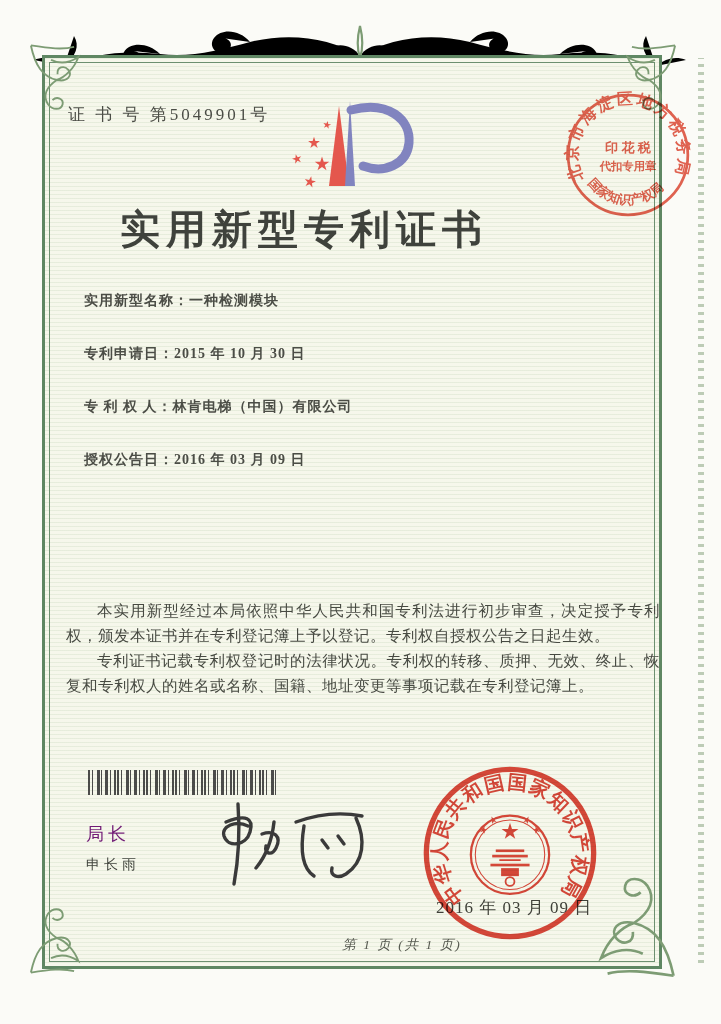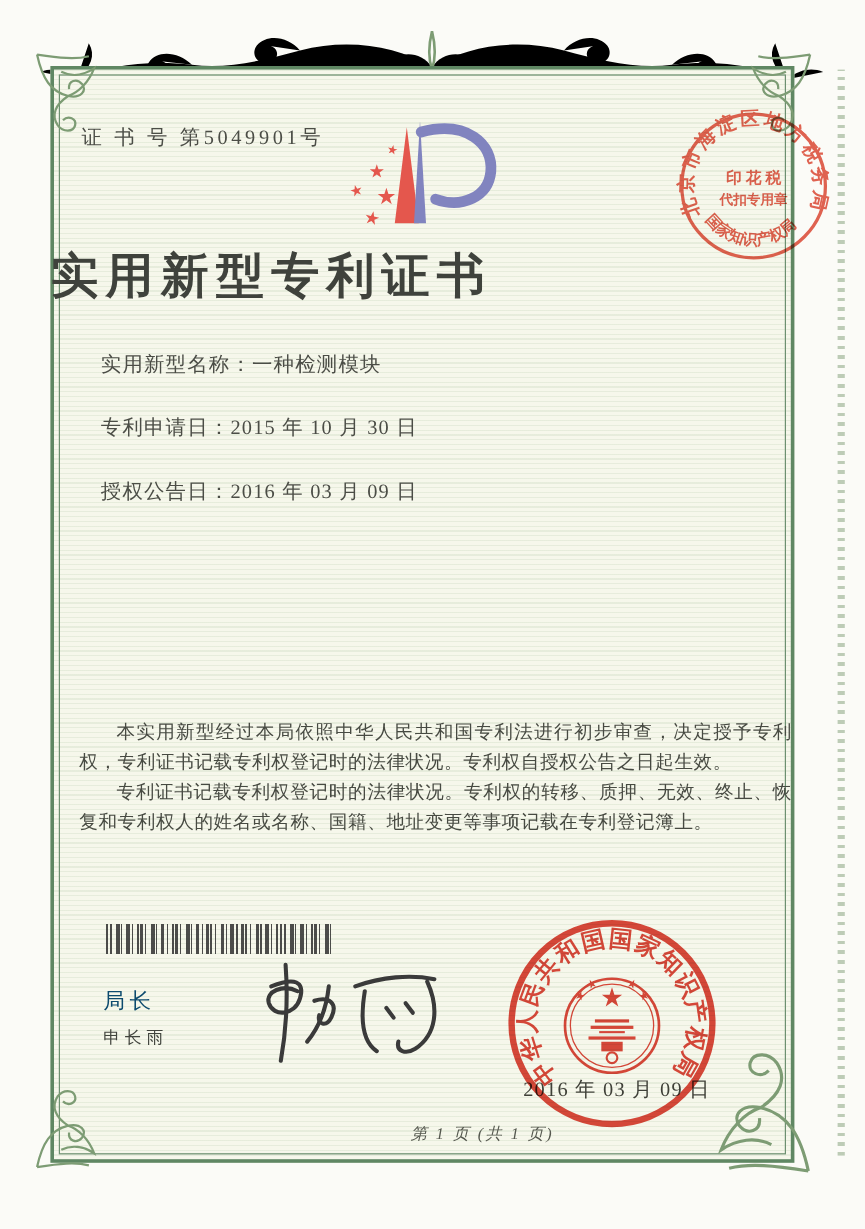--- a/index.html
+++ b/index.html
@@ -29,44 +29,44 @@
     background:repeating-linear-gradient(0deg,#8aa581 0 3px, rgba(0,0,0,0) 3px 8px);
     opacity:.55;
   }
   svg.orn{position:absolute;}
   .orn path{fill:none;stroke:#7d9c74;stroke-width:2.2;stroke-linecap:round;}
 
   
   .cert-no{position:absolute;left:68px;top:103px;font-size:17px;color:#4b4d46;letter-spacing:3px;}
   .logo{position:absolute;left:283px;top:98px;}
   .title{
-    position:absolute;left:42px;top:202px;width:524px;text-align:left;
+    position:absolute;left:42px;top:202px;width:524px;text-align:center;
     font-size:40px;font-weight:bold;color:#3f423c;letter-spacing:6px;
   }
   .fields{position:absolute;left:84px;top:292px;width:560px;}
-  .field{height:22px;margin-bottom:31px;font-size:17px;color:#4b4d46;letter-spacing:1px;}
+  .field{height:22px;margin-bottom:31px;font-size:14px;color:#4b4d46;letter-spacing:1px;font-weight:bold;}
   .paragraphs{
     position:absolute;left:66px;top:598px;width:594px;
     font-size:15.5px;line-height:25px;color:#474a42;letter-spacing:.5px;
     text-align:justify;
   }
   .paragraphs p{margin:0;text-indent:2em;}
   .barcode{
     position:absolute;left:88px;top:770px;width:190px;height:25px;
     background:repeating-linear-gradient(90deg,
       #2e2e2e 0 2px, rgba(0,0,0,0) 2px 4px,
       #2e2e2e 4px 5px, rgba(0,0,0,0) 5px 9px,
       #2e2e2e 9px 12px, rgba(0,0,0,0) 12px 13px,
       #2e2e2e 13px 14px, rgba(0,0,0,0) 14px 17px,
       #2e2e2e 17px 20px, rgba(0,0,0,0) 20px 22px,
       #2e2e2e 22px 23px, rgba(0,0,0,0) 23px 26px,
       #2e2e2e 26px 28px, rgba(0,0,0,0) 28px 29px);
     opacity:.85;
   }
-  .sig-title{position:absolute;left:86px;top:822px;font-size:18px;color:#0c4a6e;letter-spacing:4px;
+  .sig-title{position:absolute;left:86px;top:822px;font-size:18px;color:#701a75;letter-spacing:4px;
     font-family:"Liberation Sans","DejaVu Sans",sans-serif;text-align:right;}
   .sig-name{position:absolute;left:86px;top:856px;font-size:14px;color:#41443d;letter-spacing:4px;
     font-family:Liberation Serif, serif;}
   .signature{position:absolute;left:196px;top:792px;}
   .signature path{fill:none;stroke:#3a3a3a;stroke-width:3.4;stroke-linecap:round;stroke-linejoin:round;}
 
   .stamp{mix-blend-mode:multiply;opacity:.9;position:absolute;}
   .stamp-duty{left:560px;top:87px;}
   .stamp-main{left:421px;top:764px;}
   .seal-date{position:absolute;left:436px;top:896px;font-size:17px;color:#3f4038;letter-spacing:1px;text-align:center;}
@@ -140,25 +140,26 @@
     </text>
     <text x="75" y="72" text-anchor="middle" font-size="14.5" fill="#e0523f" font-weight="bold">印 花 税</text>
     <text x="75" y="92" text-anchor="middle" font-size="12.5" fill="#e0523f" font-weight="bold">代扣专用章</text>
   </svg>
 
   <div class="title">实用新型专利证书</div>
 
   <div class="fields">
     <div class="field">实用新型名称：一种检测模块</div>
     <div class="field">专利申请日：2015 年 10 月 30 日</div>
+    <div class="field">专 利 权 人：林肯电梯（中国）有限公司</div>
     <div class="field">授权公告日：2016 年 03 月 09 日</div>
   </div>
 
   <div class="paragraphs">
-    <p>本实用新型经过本局依照中华人民共和国专利法进行初步审查，决定授予专利权，专利证书记载专利权登记时的法律状况。专利权自授权公告之日起生效。</p>
+    <p>本实用新型经过本局依照中华人民共和国专利法进行初步审查，决定授予专利权，颁发本证书并在专利登记簿上予以登记。专利权自授权公告之日起生效。</p>
     <p>专利证书记载专利权登记时的法律状况。专利权的转移、质押、无效、终止、恢复和专利权人的姓名或名称、国籍、地址变更等事项记载在专利登记簿上。</p>
   </div>
 
   <div class="barcode"></div>
 
   <div class="sig-title">局长</div>
   <div class="sig-name">申长雨</div>
   <svg class="signature" width="190" height="100" viewBox="0 0 190 100">
     <path d="M30,30 C50,22 58,26 54,40 C50,54 32,56 28,44 C25,34 40,28 52,34"></path>
     <path d="M42,12 C44,40 42,70 38,92"></path>

